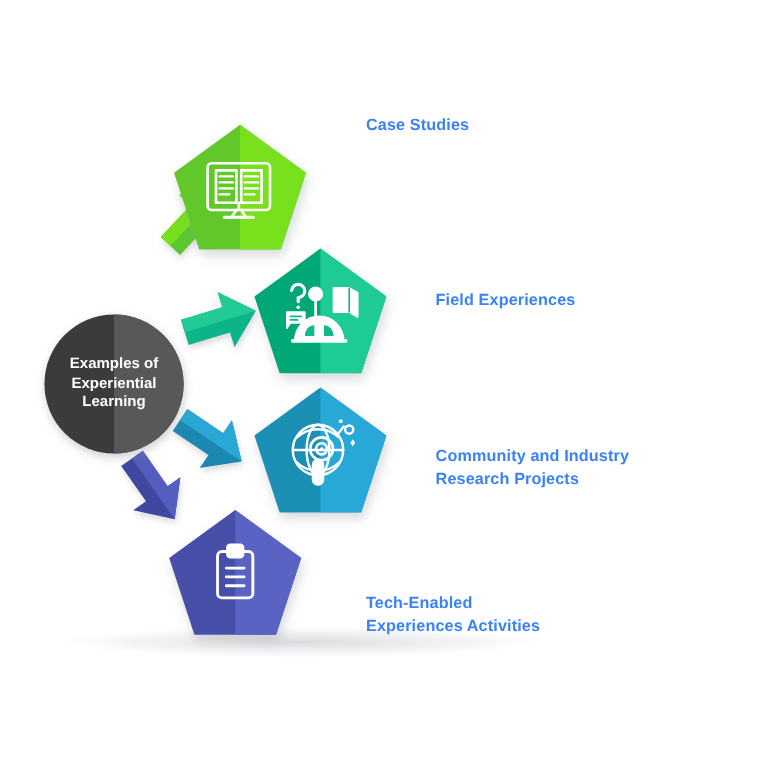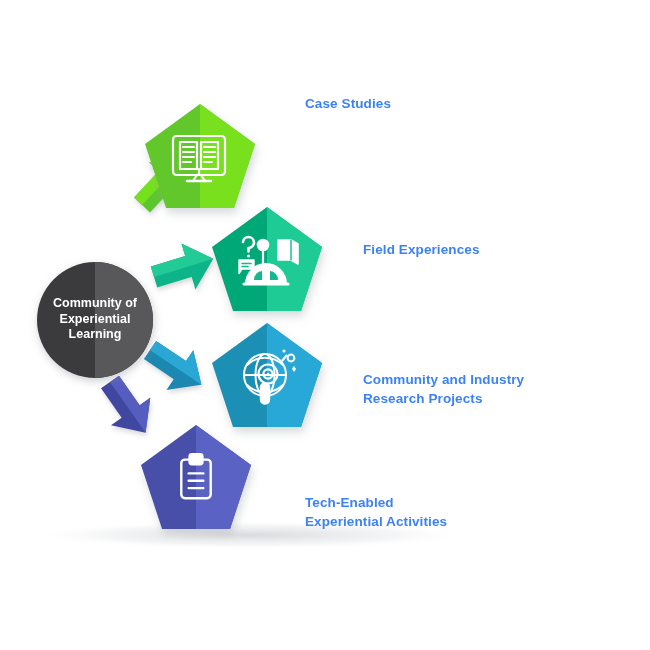--- a/index.html
+++ b/index.html
@@ -212,24 +212,24 @@
     <g>
       <g filter="url(#hubShadow)">
         <circle cx="95" cy="320" r="58" fill="#3b3b3d"></circle>
       </g>
       <g clip-path="url(#hubClip)">
         <rect x="95" y="258" width="70" height="124" fill="#58585b"></rect>
       </g>
     </g>
   </svg>
 
-  <div class="hub-text">Community of
+  <div class="hub-text">Examples of
 Experiential
 Learning</div>
 
   <div class="label" id="label-case">Case Studies</div>
   <div class="label" id="label-field">Field Experiences</div>
   <div class="label" id="label-community">Community and Industry
 Research Projects</div>
   <div class="label" id="label-tech">Tech-Enabled
-Experiential Activities</div>
+Experiences Activities</div>
 
 </div>
 
 </body></html>

